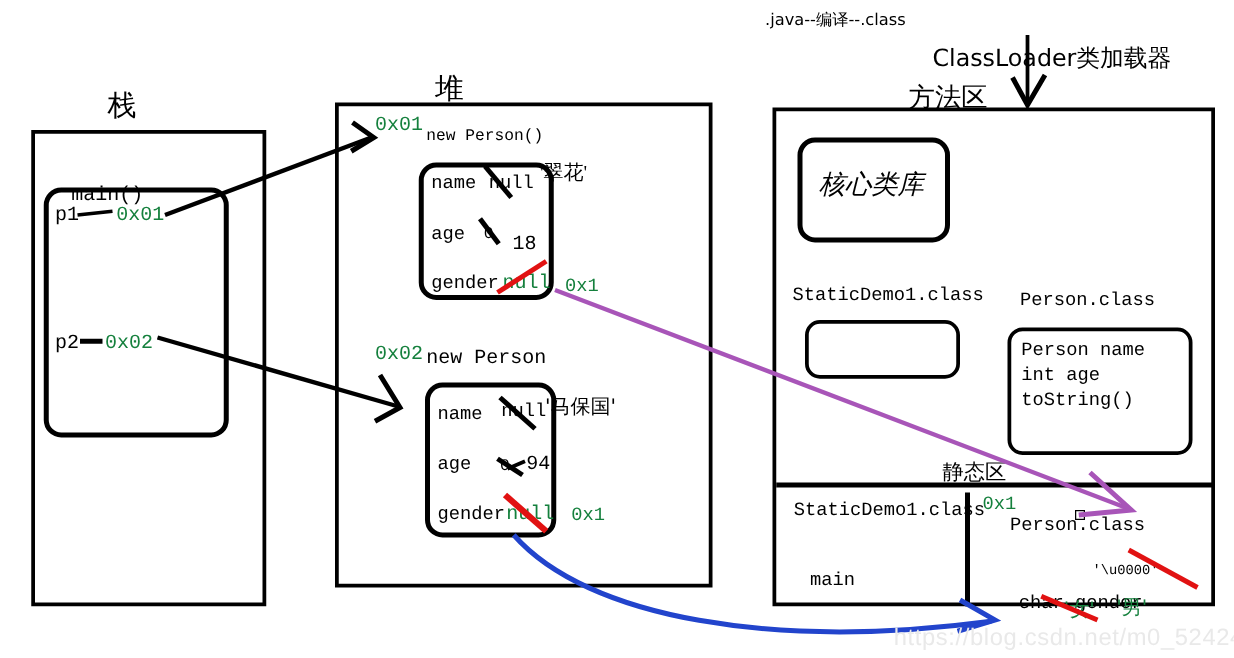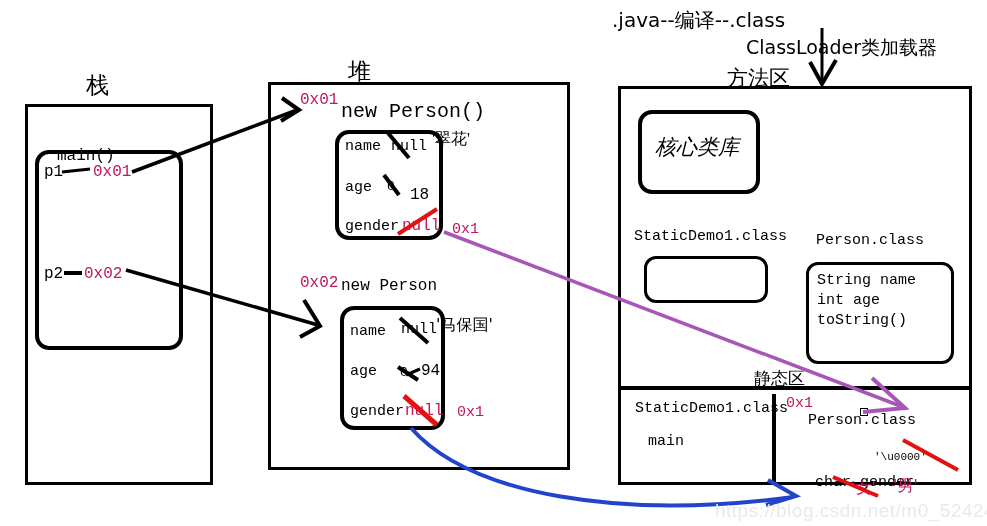--- a/index.html
+++ b/index.html
@@ -1,57 +1,57 @@
 <!DOCTYPE html>
 <html><head>
 <meta charset="utf-8">
 <style>
   html,body{margin:0;padding:0;background:#ffffff;}
   body{width:987px;height:526px;position:relative;overflow:hidden;
        font-family:"Liberation Mono","DejaVu Sans Mono",monospace;color:#000;}
   .abs{position:absolute;}
   .txt{white-space:pre;line-height:1;}
-  .red{color:#be185d;}
+  .red{color:#15803d;}
   .cn{font-family:"DejaVu Sans","Liberation Sans",sans-serif;}
   
   .rect{position:absolute;border:3px solid #000;box-sizing:border-box;background:transparent;}
   .round{position:absolute;border:4px solid #000;border-radius:14px;box-sizing:border-box;background:transparent;}
   .round-thin{position:absolute;border:3px solid #000;border-radius:12px;box-sizing:border-box;}
   svg.overlay{position:absolute;left:0;top:0;width:987px;height:526px;pointer-events:none;}
   .wm{position:absolute;color:#e9e9e9;font-family:"Liberation Sans",sans-serif;
       font-size:19px;letter-spacing:0.5px;white-space:nowrap;}
   .divider-h{position:absolute;background:#000;}
   .divider-v{position:absolute;background:#000;}
   .sq{position:absolute;border:1.5px solid #000;width:8px;height:8px;box-sizing:border-box;}
 </style>
 </head>
 <body>
 
-<div class="abs txt cn" style="left:612px;top:10px;font-size:20px;">.java--编译--.class</div>
+<div class="abs txt cn" style="left:612px;top:10px;font-size:13px;">.java--编译--.class</div>
 <div class="abs txt cn" style="left:746px;top:38px;font-size:19px;">ClassLoader类加载器</div>
 
 <div class="abs txt cn" style="left:86px;top:74px;font-size:23px;">栈</div>
 <div class="abs txt cn" style="left:348px;top:60px;font-size:23px;">堆</div>
 <div class="abs txt cn" style="left:727px;top:68px;font-size:21px;">方法区</div>
 <div class="abs txt cn" style="left:754px;top:370px;font-size:17px;">静态区</div>
 
 <div class="rect" style="left:25px;top:104px;width:188px;height:381px;"></div>
 <div class="round" style="left:35px;top:150px;width:148px;height:200px;"></div>
 <div class="abs txt" style="left:57px;top:148px;font-size:16px;">main()</div>
 
 <div class="abs txt" style="left:44px;top:164px;font-size:16px;">p1</div>
 <div class="abs txt red" style="left:93px;top:164px;font-size:16px;">0x01</div>
 
 <div class="abs txt" style="left:44px;top:266px;font-size:16px;">p2</div>
 <div class="abs txt red" style="left:84px;top:266px;font-size:16px;">0x02</div>
 
 <div class="rect" style="left:268px;top:82px;width:302px;height:388px;"></div>
 
 <div class="abs txt red" style="left:300px;top:92px;font-size:16px;">0x01</div>
-<div class="abs txt" style="left:341px;top:102px;font-size:20px;">new Person()</div>
+<div class="abs txt" style="left:341px;top:102px;font-size:13px;">new Person()</div>
 <div class="round" style="left:335px;top:130px;width:108px;height:110px;"></div>
 
 <div class="abs txt" style="left:345px;top:139px;font-size:15px;">name</div>
 <div class="abs txt" style="left:391px;top:139px;font-size:15px;">null</div>
 <div class="abs txt" style="left:432px;top:131px;font-size:16px;font-family:Liberation Serif, serif;">'翠花'</div>
 
 <div class="abs txt" style="left:345px;top:180px;font-size:15px;">age</div>
 <div class="abs txt" style="left:387px;top:180px;font-size:13px;">0</div>
 <div class="abs txt" style="left:410px;top:172px;font-size:16px;margin-top:15px;">18</div>
 
@@ -78,29 +78,29 @@
 <div class="rect" style="left:618px;top:86px;width:354px;height:399px;"></div>
 
 <div class="round" style="left:638px;top:110px;width:122px;height:84px;"></div>
 <div class="abs txt cn" style="left:655px;top:137px;font-size:21px;font-style:italic;">核心类库</div>
 
 <div class="abs txt" style="left:634px;top:229px;font-size:15px;">StaticDemo1.class</div>
 <div class="round-thin" style="left:644px;top:256px;width:124px;height:47px;"></div>
 
 <div class="abs txt" style="left:816px;top:233px;font-size:15px;">Person.class</div>
 <div class="round-thin" style="left:806px;top:262px;width:148px;height:102px;"></div>
-<div class="abs txt" style="left:817px;top:273px;font-size:15px;">String name</div>
+<div class="abs txt" style="left:817px;top:273px;font-size:15px;">Person name</div>
 <div class="abs txt" style="left:817px;top:293px;font-size:15px;">int age</div>
 <div class="abs txt" style="left:817px;top:313px;font-size:15px;">toString()</div>
 
 <div class="divider-h" style="left:621px;top:386px;width:349px;height:4px;"></div>
 <div class="divider-v" style="left:772px;top:394px;width:4px;height:91px;"></div>
 
 <div class="abs txt" style="left:635px;top:401px;font-size:15px;">StaticDemo1.class</div>
-<div class="abs txt" style="left:648px;top:434px;font-size:15px;">main</div>
+<div class="abs txt" style="left:648px;top:457px;font-size:15px;">main</div>
 
 <div class="abs txt red" style="left:786px;top:396px;font-size:15px;">0x1</div>
 <div class="abs txt" style="left:808px;top:413px;font-size:15px;">Person.class</div>
 <div class="sq" style="left:860px;top:408px;"></div>
 
 <div class="abs txt" style="left:815px;top:456px;font-size:15px;margin-top:19px;">char gender</div>
 <div class="abs txt" style="left:874px;top:452px;font-size:11px;">'\u0000'</div>
 <div class="abs txt red" style="left:851px;top:480px;font-size:16px;font-family:'DejaVu Sans',sans-serif;">'女'</div>
 <div class="abs txt red" style="left:893px;top:478px;font-size:16px;font-family:'DejaVu Sans',sans-serif;">'男'</div>
 

